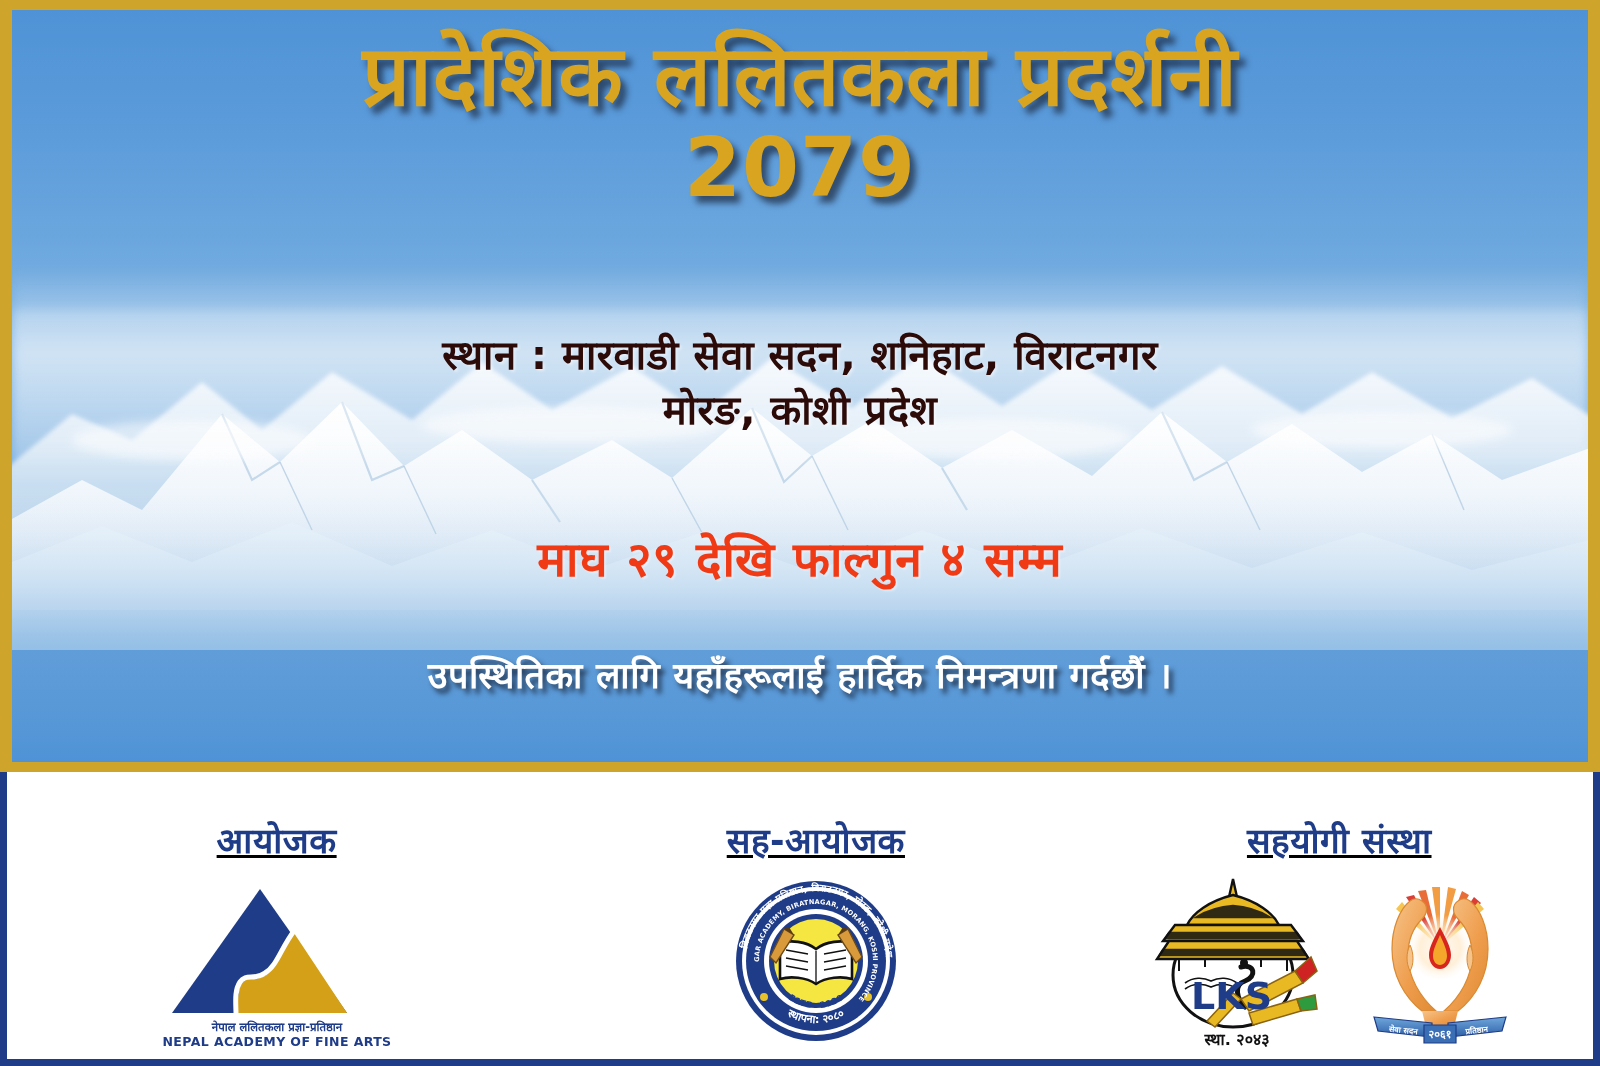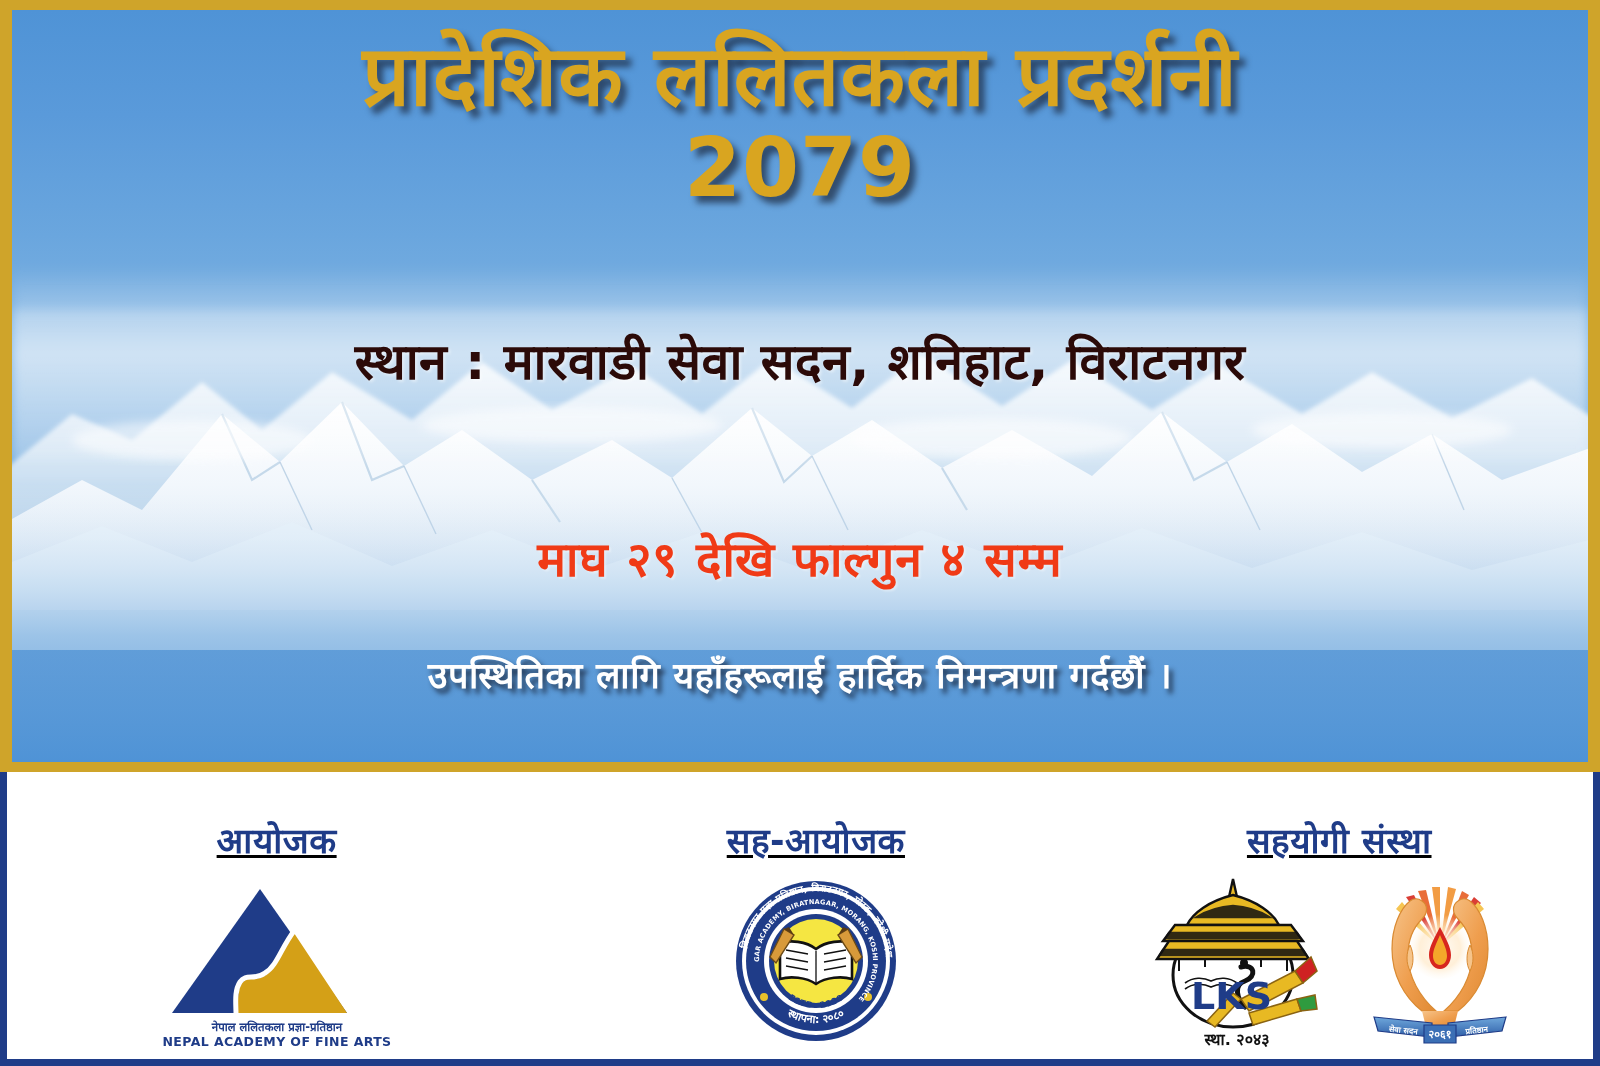--- a/index.html
+++ b/index.html
@@ -55,21 +55,21 @@
     color:#d9a520;
     letter-spacing:1px;
     text-shadow:6px 7px 6px rgba(20,25,40,.62);
   }
   .title .line2{display:block;font-size:82px;margin-top:6px;}
 
   .venue{
     position:absolute;left:0;right:0;top:318px;
     text-align:center;
     font-weight:bold;
-    font-size:50px;
+    font-size:40px;
     line-height:1.38;
     color:#2b0a08;
     text-shadow:2px 2px 3px rgba(255,255,255,.45);
     letter-spacing:.5px;
   }
   .venue .v2{display:block;}
 
   .dates{
     position:absolute;left:0;right:0;top:515px;
     text-align:center;
@@ -203,20 +203,21 @@
       <div class="haze"></div>
 
       <div class="banner-text">
         <div class="title">
           <span>प्रादेशिक ललितकला प्रदर्शनी</span>
           <span class="line2">2079</span>
         </div>
 
         <div class="venue">
           <span>स्थान : मारवाडी सेवा सदन, शनिहाट, विराटनगर</span>
+          <span class="v2">मोरङ, कोशी प्रदेश</span>
         </div>
 
         <div class="dates">माघ २९ देखि फाल्गुन ४ सम्म</div>
 
         <div class="invite">उपस्थितिका लागि यहाँहरूलाई हार्दिक निमन्त्रणा गर्दछौं ।</div>
       </div>
 
     </div>
   </div>
 

